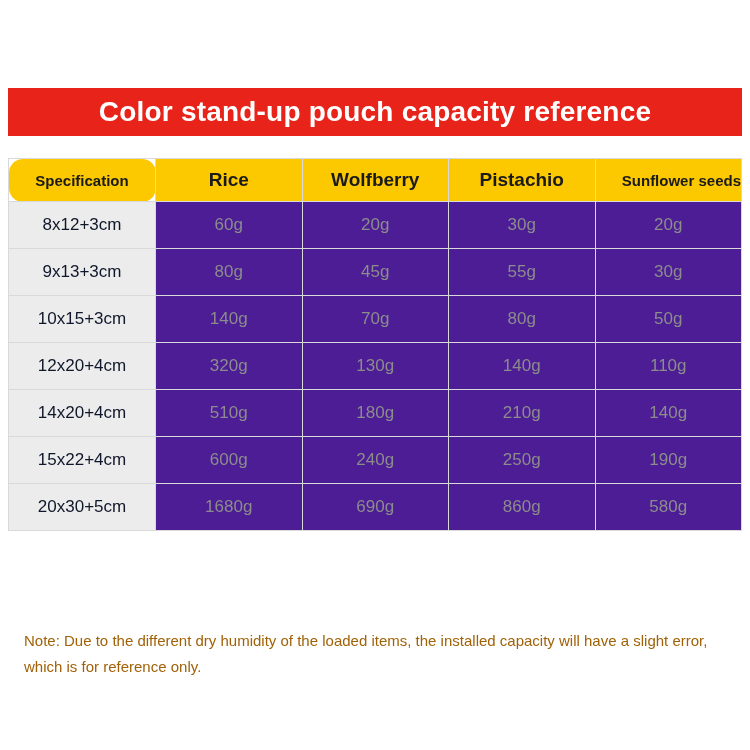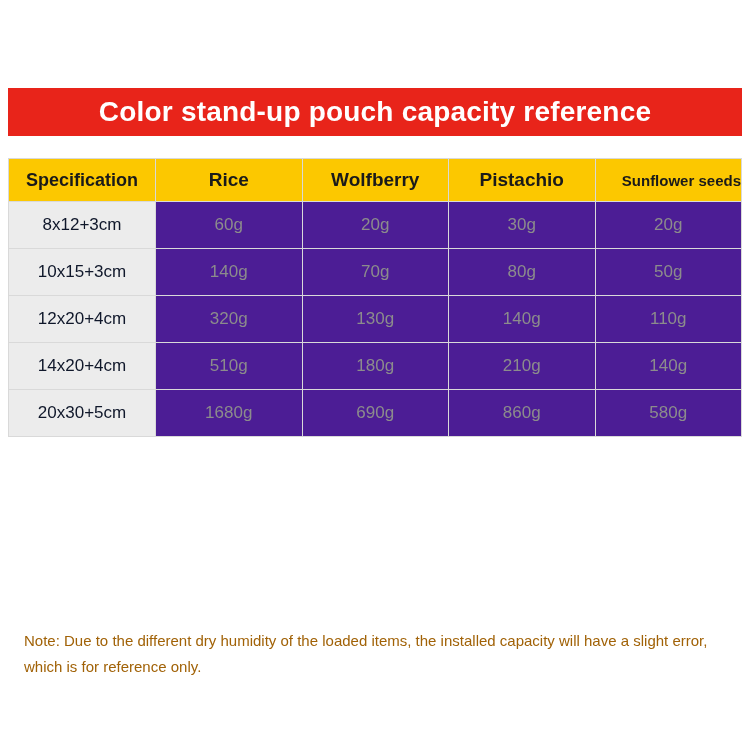--- a/index.html
+++ b/index.html
@@ -50,24 +50,25 @@
   table.cap-table td, table.cap-table th {
     border: 1px solid #d9d9d9;
     padding: 0;
     text-align: center;
     vertical-align: middle;
     font-weight: normal;
   }
   thead th.spec-head {
     background: #fcc800;
     color: #1a1a1a;
-    font-size: 18px;
+    font-size: 15px;
     font-weight: bold;
     height: 42px;
     width: 146px;
+    border-radius: 14px;
   }
   thead th.item-head {
     background: #fcc800;
     color: #1a1a1a;
     font-size: 19px;
     font-weight: bold;
     height: 42px;
     margin-top: 18px;
   }
   thead th.item-head.small {
@@ -118,20 +119,27 @@
     </thead>
     <tbody>
       <tr>
         <td class="spec-cell">8x12+3cm</td>
         <td class="val-cell">60g</td>
         <td class="val-cell">20g</td>
         <td class="val-cell">30g</td>
         <td class="val-cell">20g</td>
       </tr>
       <tr>
+        <td class="spec-cell">9x13+3cm</td>
+        <td class="val-cell">80g</td>
+        <td class="val-cell">45g</td>
+        <td class="val-cell">55g</td>
+        <td class="val-cell">30g</td>
+      </tr>
+      <tr>
         <td class="spec-cell">10x15+3cm</td>
         <td class="val-cell">140g</td>
         <td class="val-cell">70g</td>
         <td class="val-cell">80g</td>
         <td class="val-cell">50g</td>
       </tr>
       <tr>
         <td class="spec-cell">12x20+4cm</td>
         <td class="val-cell">320g</td>
         <td class="val-cell">130g</td>
@@ -139,20 +147,27 @@
         <td class="val-cell">110g</td>
       </tr>
       <tr>
         <td class="spec-cell">14x20+4cm</td>
         <td class="val-cell">510g</td>
         <td class="val-cell">180g</td>
         <td class="val-cell">210g</td>
         <td class="val-cell">140g</td>
       </tr>
       <tr>
+        <td class="spec-cell">15x22+4cm</td>
+        <td class="val-cell">600g</td>
+        <td class="val-cell">240g</td>
+        <td class="val-cell">250g</td>
+        <td class="val-cell">190g</td>
+      </tr>
+      <tr>
         <td class="spec-cell">20x30+5cm</td>
         <td class="val-cell">1680g</td>
         <td class="val-cell">690g</td>
         <td class="val-cell">860g</td>
         <td class="val-cell">580g</td>
       </tr>
     </tbody>
   </table>
 
   <div class="note">Note: Due to the different dry humidity of the loaded items, the installed capacity will have a slight error, which is for reference only.</div>

